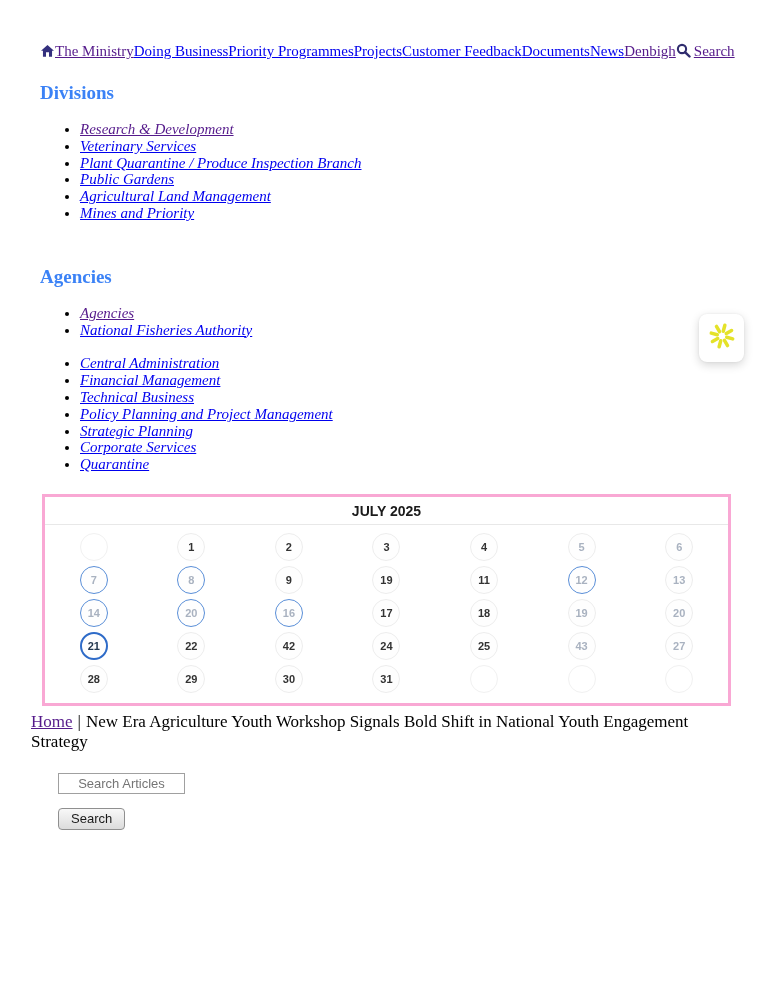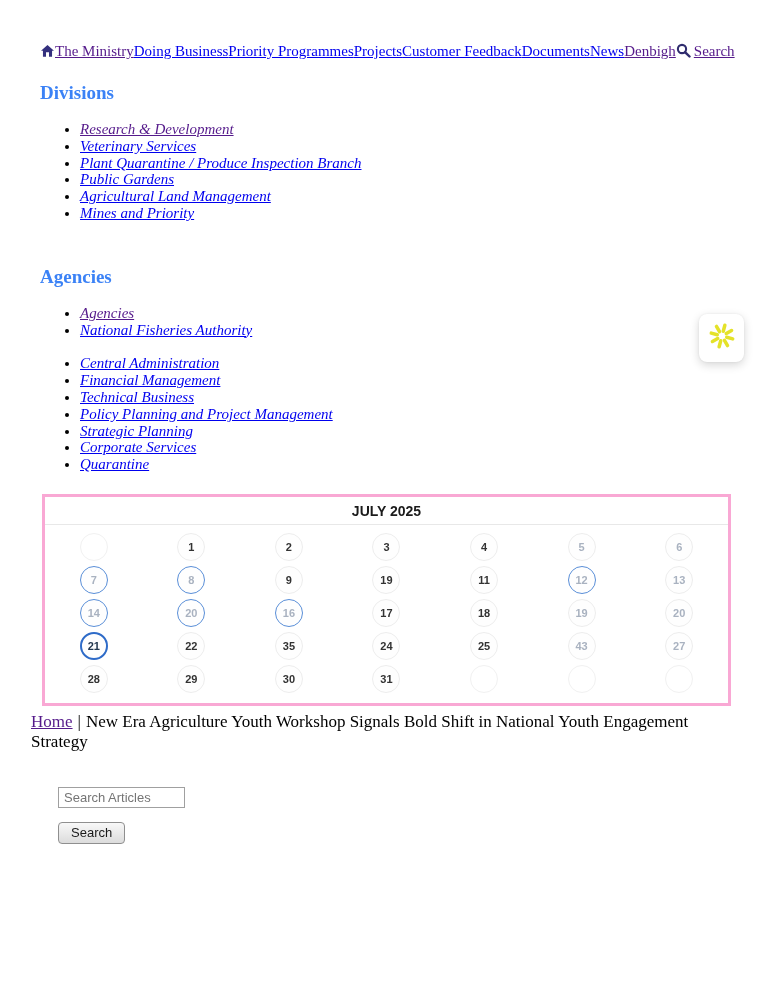--- a/index.html
+++ b/index.html
@@ -84,27 +84,28 @@
   
   p.breadcrumb {
     margin: 6px 42px 0 31px;
     font-size: 17px; color: #000;
   }
   p.breadcrumb .sep { margin: 0 5px; }
 
   
   .search-input {
     display: block;
-    margin: 35px 0 0 58px;
+    margin: 21px 0 0 58px;
     width: 127px; height: 21px;
     border: 1px solid #a0a0a0;
     padding: 0 5px;
     font-family: "Liberation Sans", sans-serif;
     font-size: 13px; color: #000;
     background: #fff;
+    text-align: center;
   }
   .search-input::placeholder { color: #757575; opacity: 1; }
   .search-btn {
     display: block;
     margin: 14px 0 0 58px;
     padding: 2px 12px;
     height: 22px;
     font-family: "Liberation Sans", sans-serif;
     font-size: 13px; color: #1a1a1a;
     background: linear-gradient(#f8f8f8, #dcdcdc);
@@ -227,21 +228,21 @@
       <div class="cal-cell">
         <span class="day-circle muted">20</span>
       </div>
       <div class="cal-cell">
         <span class="day-circle event today">21</span>
       </div>
       <div class="cal-cell">
         <span class="day-circle">22</span>
       </div>
       <div class="cal-cell">
-        <span class="day-circle">35</span>
+        <span class="day-circle">42</span>
       </div>
       <div class="cal-cell">
         <span class="day-circle">24</span>
       </div>
       <div class="cal-cell">
         <span class="day-circle">25</span>
       </div>
       <div class="cal-cell">
         <span class="day-circle muted">43</span>
       </div>

